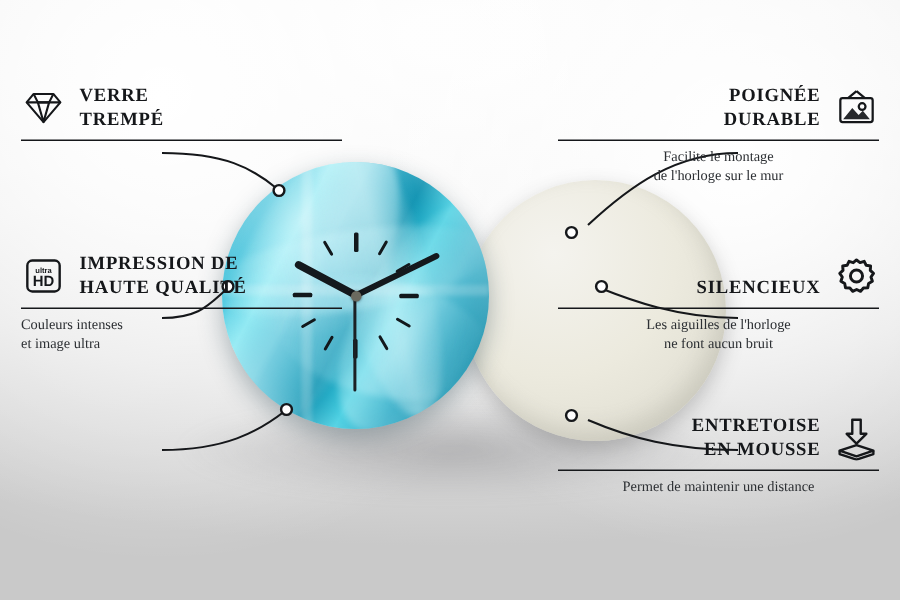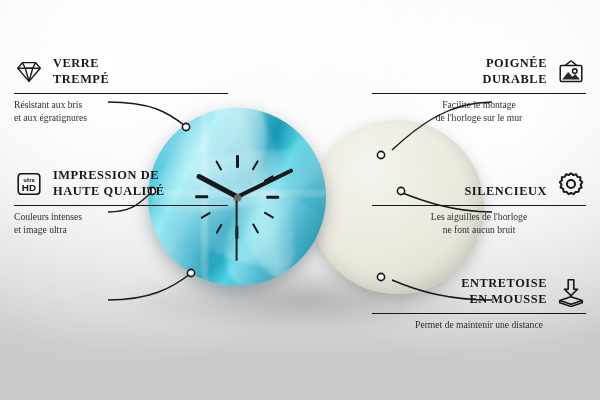--- a/index.html
+++ b/index.html
@@ -192,24 +192,20 @@
               <path d="M12 12 L20 12"></path>
         </g>
           </svg>
       </span>
       <span class="title">
         <span>VERRE</span><br>
         <span>TREMPÉ</span>
       </span>
     </div>
     <div class="rule"></div>
-    <div class="desc">
-      <span>Résistant aux bris</span><br>
-      <span>et aux égratignures</span>
-    </div>
   </div>
 
   <div class="callout left" id="c-impression">
     <div class="head">
       <span class="ico">
         <svg viewBox="0 0 32 32">
           <rect x="4.5" y="5" width="23" height="22" rx="3.5" fill="none" stroke="#15171a" stroke-width="1.7"></rect>
           <text x="16" y="14.2" font-family="Liberation Sans, sans-serif" font-size="5.4" font-weight="700" text-anchor="middle" fill="#15171a">ultra</text>
           <text x="16" y="23.4" font-family="Liberation Sans, sans-serif" font-size="10.6" font-weight="700" text-anchor="middle" fill="#15171a">HD</text>
         </svg>

